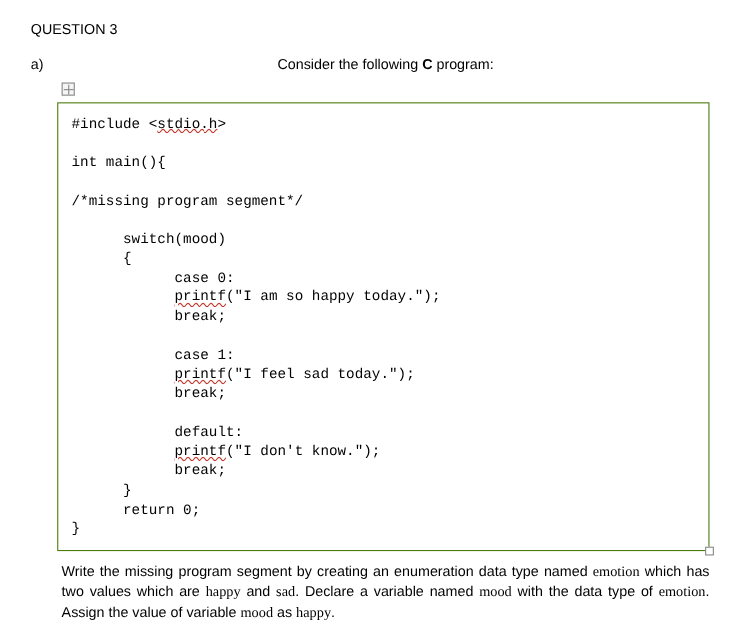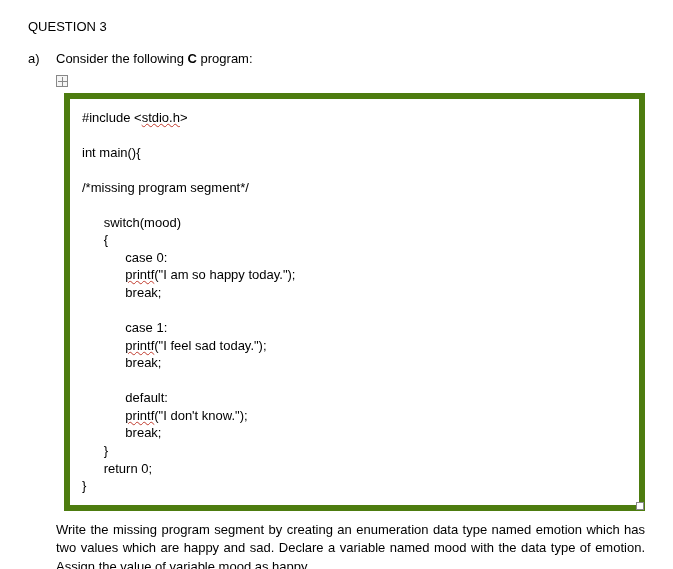--- a/index.html
+++ b/index.html
@@ -19,46 +19,46 @@
       margin-bottom: 14px;
     }
     .part-row {
       display: flex;
       gap: 10px;
       margin-bottom: 4px;
     }
     .part-label {
       width: 18px;
     }
-    .part-text { flex: 1; }
+    .part-text { flex: 1; text-align: center; }
     .bold { font-weight: bold; }
     .move-icon {
       display: inline-block;
       width: 12px;
       height: 12px;
       border: 1px solid #888;
       margin-left: 28px;
       margin-bottom: -2px;
       position: relative;
       background: #f5f5f5;
     }
     .move-icon::before, .move-icon::after {
       content: "";
       position: absolute;
       background: #888;
     }
     .move-icon::before { left: 5px; top: 1px; width: 1px; height: 9px; }
     .move-icon::after { top: 5px; left: 1px; height: 1px; width: 9px; }
     .code-box {
-      border: 6px solid #4d7c0f;
-      margin-left: 36px;
+      border: 1px solid #4d7c0f;
+      margin-left: 24px;
       margin-top: 2px;
       margin-bottom: 10px;
       padding: 10px 12px;
-      font-family: Liberation Sans, sans-serif;
+      font-family: Liberation Mono, monospace;
       font-size: 13px;
       white-space: pre;
       line-height: 1.35;
       position: relative;
     }
     .squiggle {
       text-decoration: underline wavy #c0392b;
       text-decoration-thickness: 1px;
       text-underline-offset: 1px;
     }
@@ -70,21 +70,21 @@
       height: 8px;
       border: 1px solid #888;
       background: #fff;
     }
     .instruction {
       margin-left: 28px;
       text-align: justify;
       font-size: 13px;
       line-height: 1.45;
     }
-    .mono { font-family: Liberation Sans, sans-serif; }
+    .mono { font-family: Liberation Serif, serif; }
   </style>
 </head>
 <body>
 
 
 
 <div class="question-title">QUESTION 3</div>
 
 <div class="part-row">
   <div class="part-label">a)</div>

